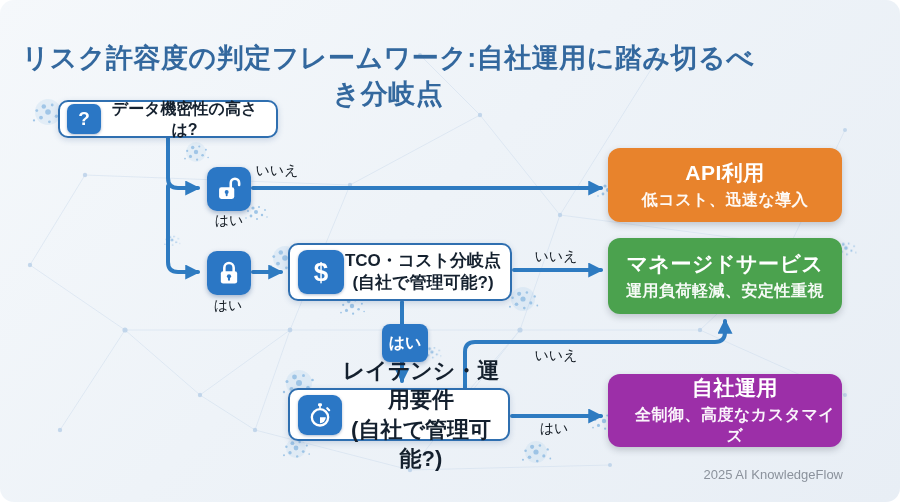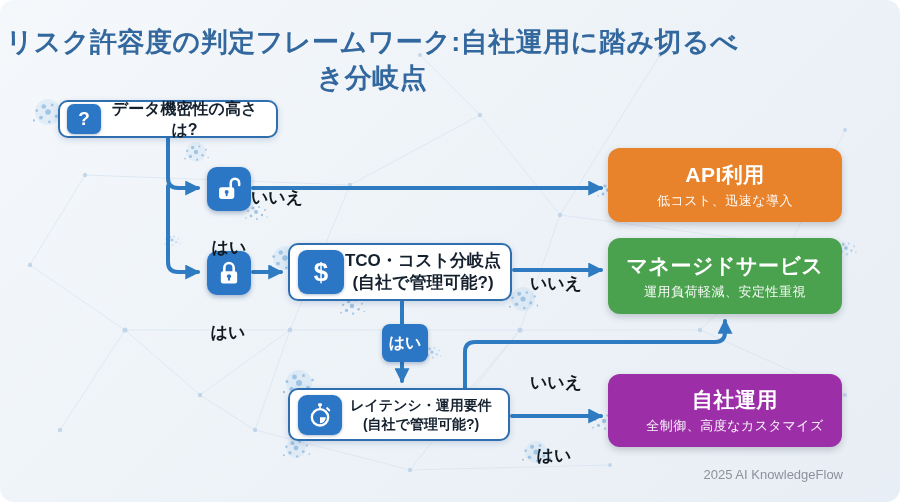--- a/index.html
+++ b/index.html
@@ -6,21 +6,21 @@
   body{font-family:"Liberation Sans","DejaVu Sans",sans-serif;}
   .stage{
     position:relative;width:900px;height:502px;overflow:hidden;
     border-radius:14px;
     background:linear-gradient(135deg,#f5f8fb 0%,#eef3f8 45%,#e9effNaN 100%);
     background:linear-gradient(135deg,#f5f8fb 0%,#eef3f8 45%,#e8eef5 100%);
   }
   svg.bg-net,svg.connectors{position:absolute;left:0;top:0;width:900px;height:502px;}
   svg.bg-net{pointer-events:none;}
   .page-title{
-    position:absolute;left:0;top:24px;width:744px;margin:0;
+    position:absolute;left:0;top:24px;width:744px;margin:16px;
     text-align:center;font-size:27px;font-weight:700;color:#33689E;letter-spacing:.5px;
   }
   
   .node-box{
     position:absolute;display:flex;align-items:center;box-sizing:border-box;
     background:#ffffff;border:2px solid #2F6FB0;border-radius:10px;
     box-shadow:0 2px 6px rgba(40,80,140,.20);
   }
   .icon-sq{
     display:flex;align-items:center;justify-content:center;flex:0 0 auto;
@@ -29,48 +29,48 @@
   }
   .node-text{flex:1;text-align:center;font-weight:700;color:#14202e;line-height:1.32;}
   #question-box{left:58px;top:100px;width:220px;height:38px;padding:0 8px 0 7px;}
   #question-box .icon-sq{width:34px;height:30px;font-size:19px;font-weight:700;border-radius:7px;}
   #question-box .node-text{font-size:16px;}
   #tco-box{left:288px;top:243px;width:224px;height:58px;padding:0 8px;}
   #tco-box .icon-sq{width:46px;height:44px;font-size:26px;font-weight:700;}
   #tco-box .node-text{font-size:17px;}
   #latency-box{left:288px;top:388px;width:222px;height:53px;padding:0 8px;}
   #latency-box .icon-sq{width:44px;height:40px;}
-  #latency-box .node-text{font-size:14px;}
+  #latency-box .node-text{font-size:22px;}
   
   .lock-node{
     position:absolute;width:44px;height:44px;display:flex;align-items:center;justify-content:center;
     background:#2B77C5;border-radius:10px;box-shadow:0 2px 5px rgba(20,60,120,.35);
   }
   #unlock-node{left:207px;top:167px;}
   #lock-node{left:207px;top:251px;}
   
   .flow-badge{
     position:absolute;left:382px;top:324px;width:46px;height:38px;
     display:flex;align-items:center;justify-content:center;
     background:#2B77C5;border-radius:8px;color:#fff;font-size:16px;font-weight:700;
     box-shadow:0 2px 4px rgba(20,60,120,.3);
   }
   
   .edge-label{
     position:absolute;transform:translateX(-50%);
-    font-size:17px;font-weight:700;color:#101820;white-space:nowrap;margin-top:24px;
+    font-size:14px;font-weight:400;color:#101820;white-space:nowrap;
   }
   
   .outcome{
     position:absolute;left:608px;width:234px;box-sizing:border-box;
     display:flex;flex-direction:column;align-items:center;justify-content:center;
     border-radius:12px;color:#fff;box-shadow:0 3px 7px rgba(30,40,60,.22);text-align:center;
   }
   .outcome .o-title{font-size:21px;font-weight:700;letter-spacing:.5px;}
-  .outcome .o-sub{font-size:13px;font-weight:400;margin-top:3px;color:rgba(255,255,255,.95);letter-spacing:.5px;}
+  .outcome .o-sub{font-size:16px;font-weight:700;margin-top:3px;color:rgba(255,255,255,.95);letter-spacing:.5px;}
   #api-box{top:148px;height:74px;background:#E8832C;}
   #managed-box{top:238px;height:76px;background:#4BA24E;}
   #inhouse-box{top:374px;height:73px;background:#9C2FA8;padding-left:20px;}
   .footer-credit{
     position:absolute;right:57px;bottom:20px;font-size:13px;color:#8b929c;
   }
 </style>
 </head>
 <body>
 

